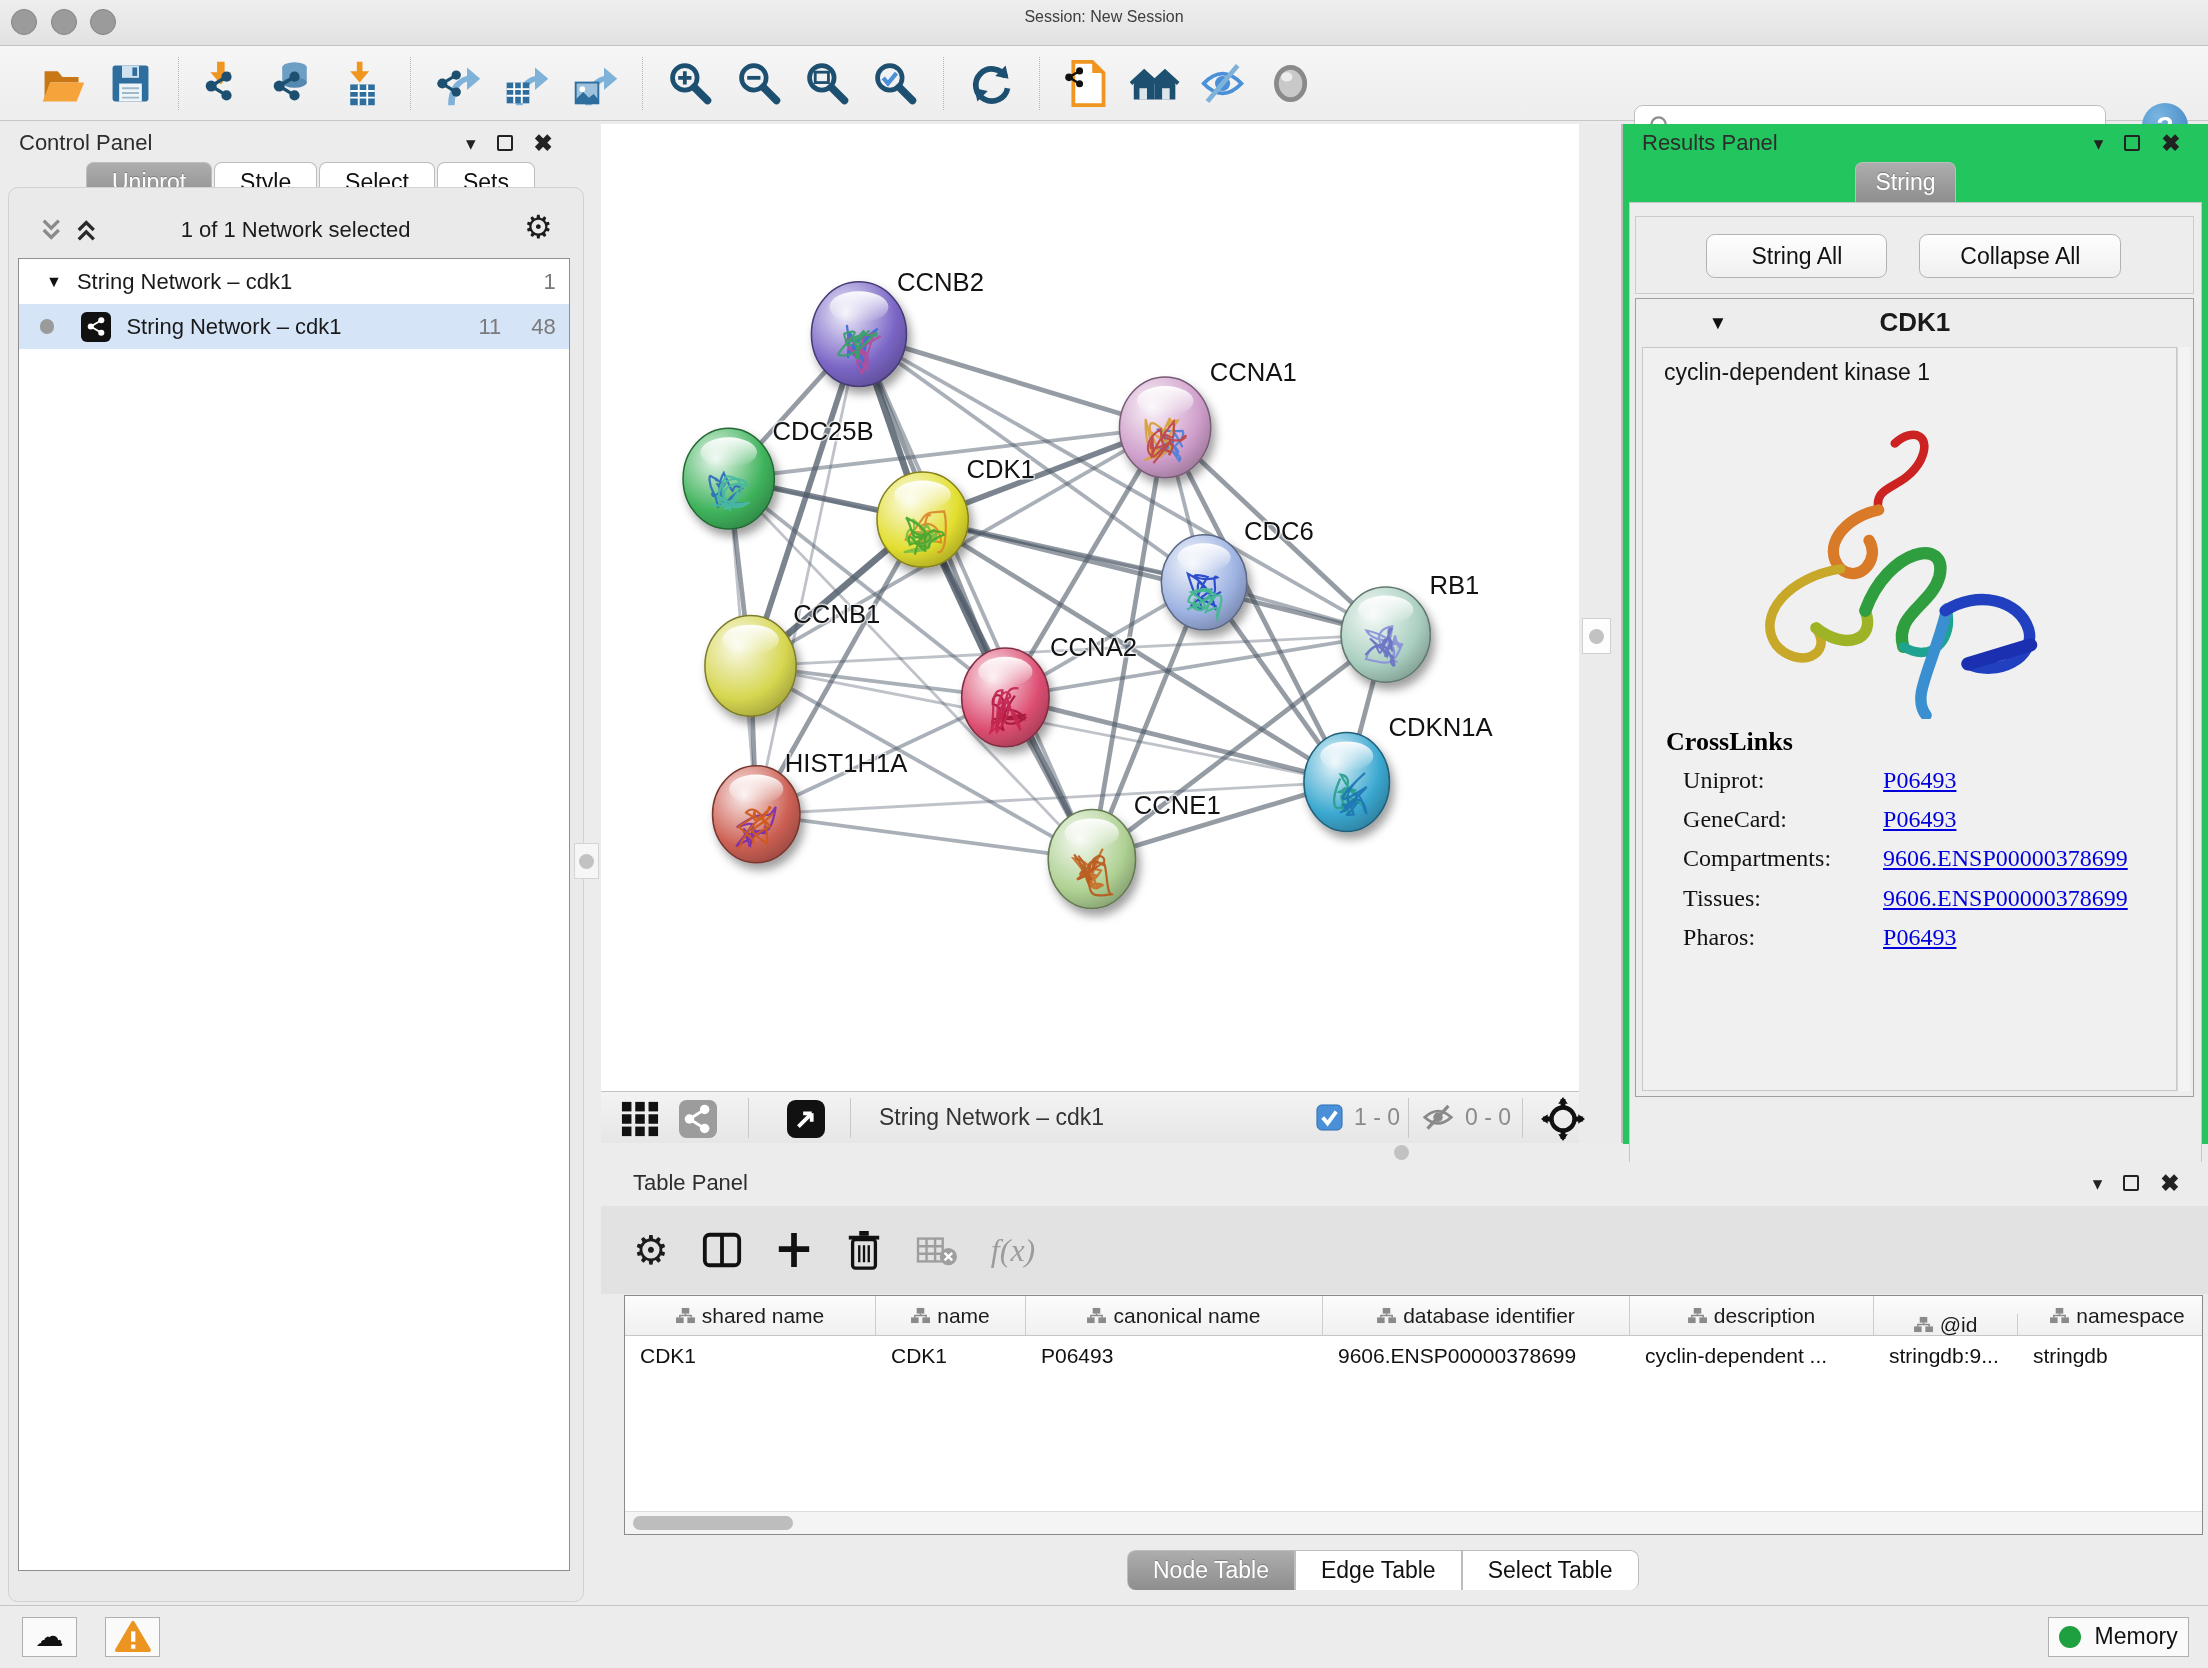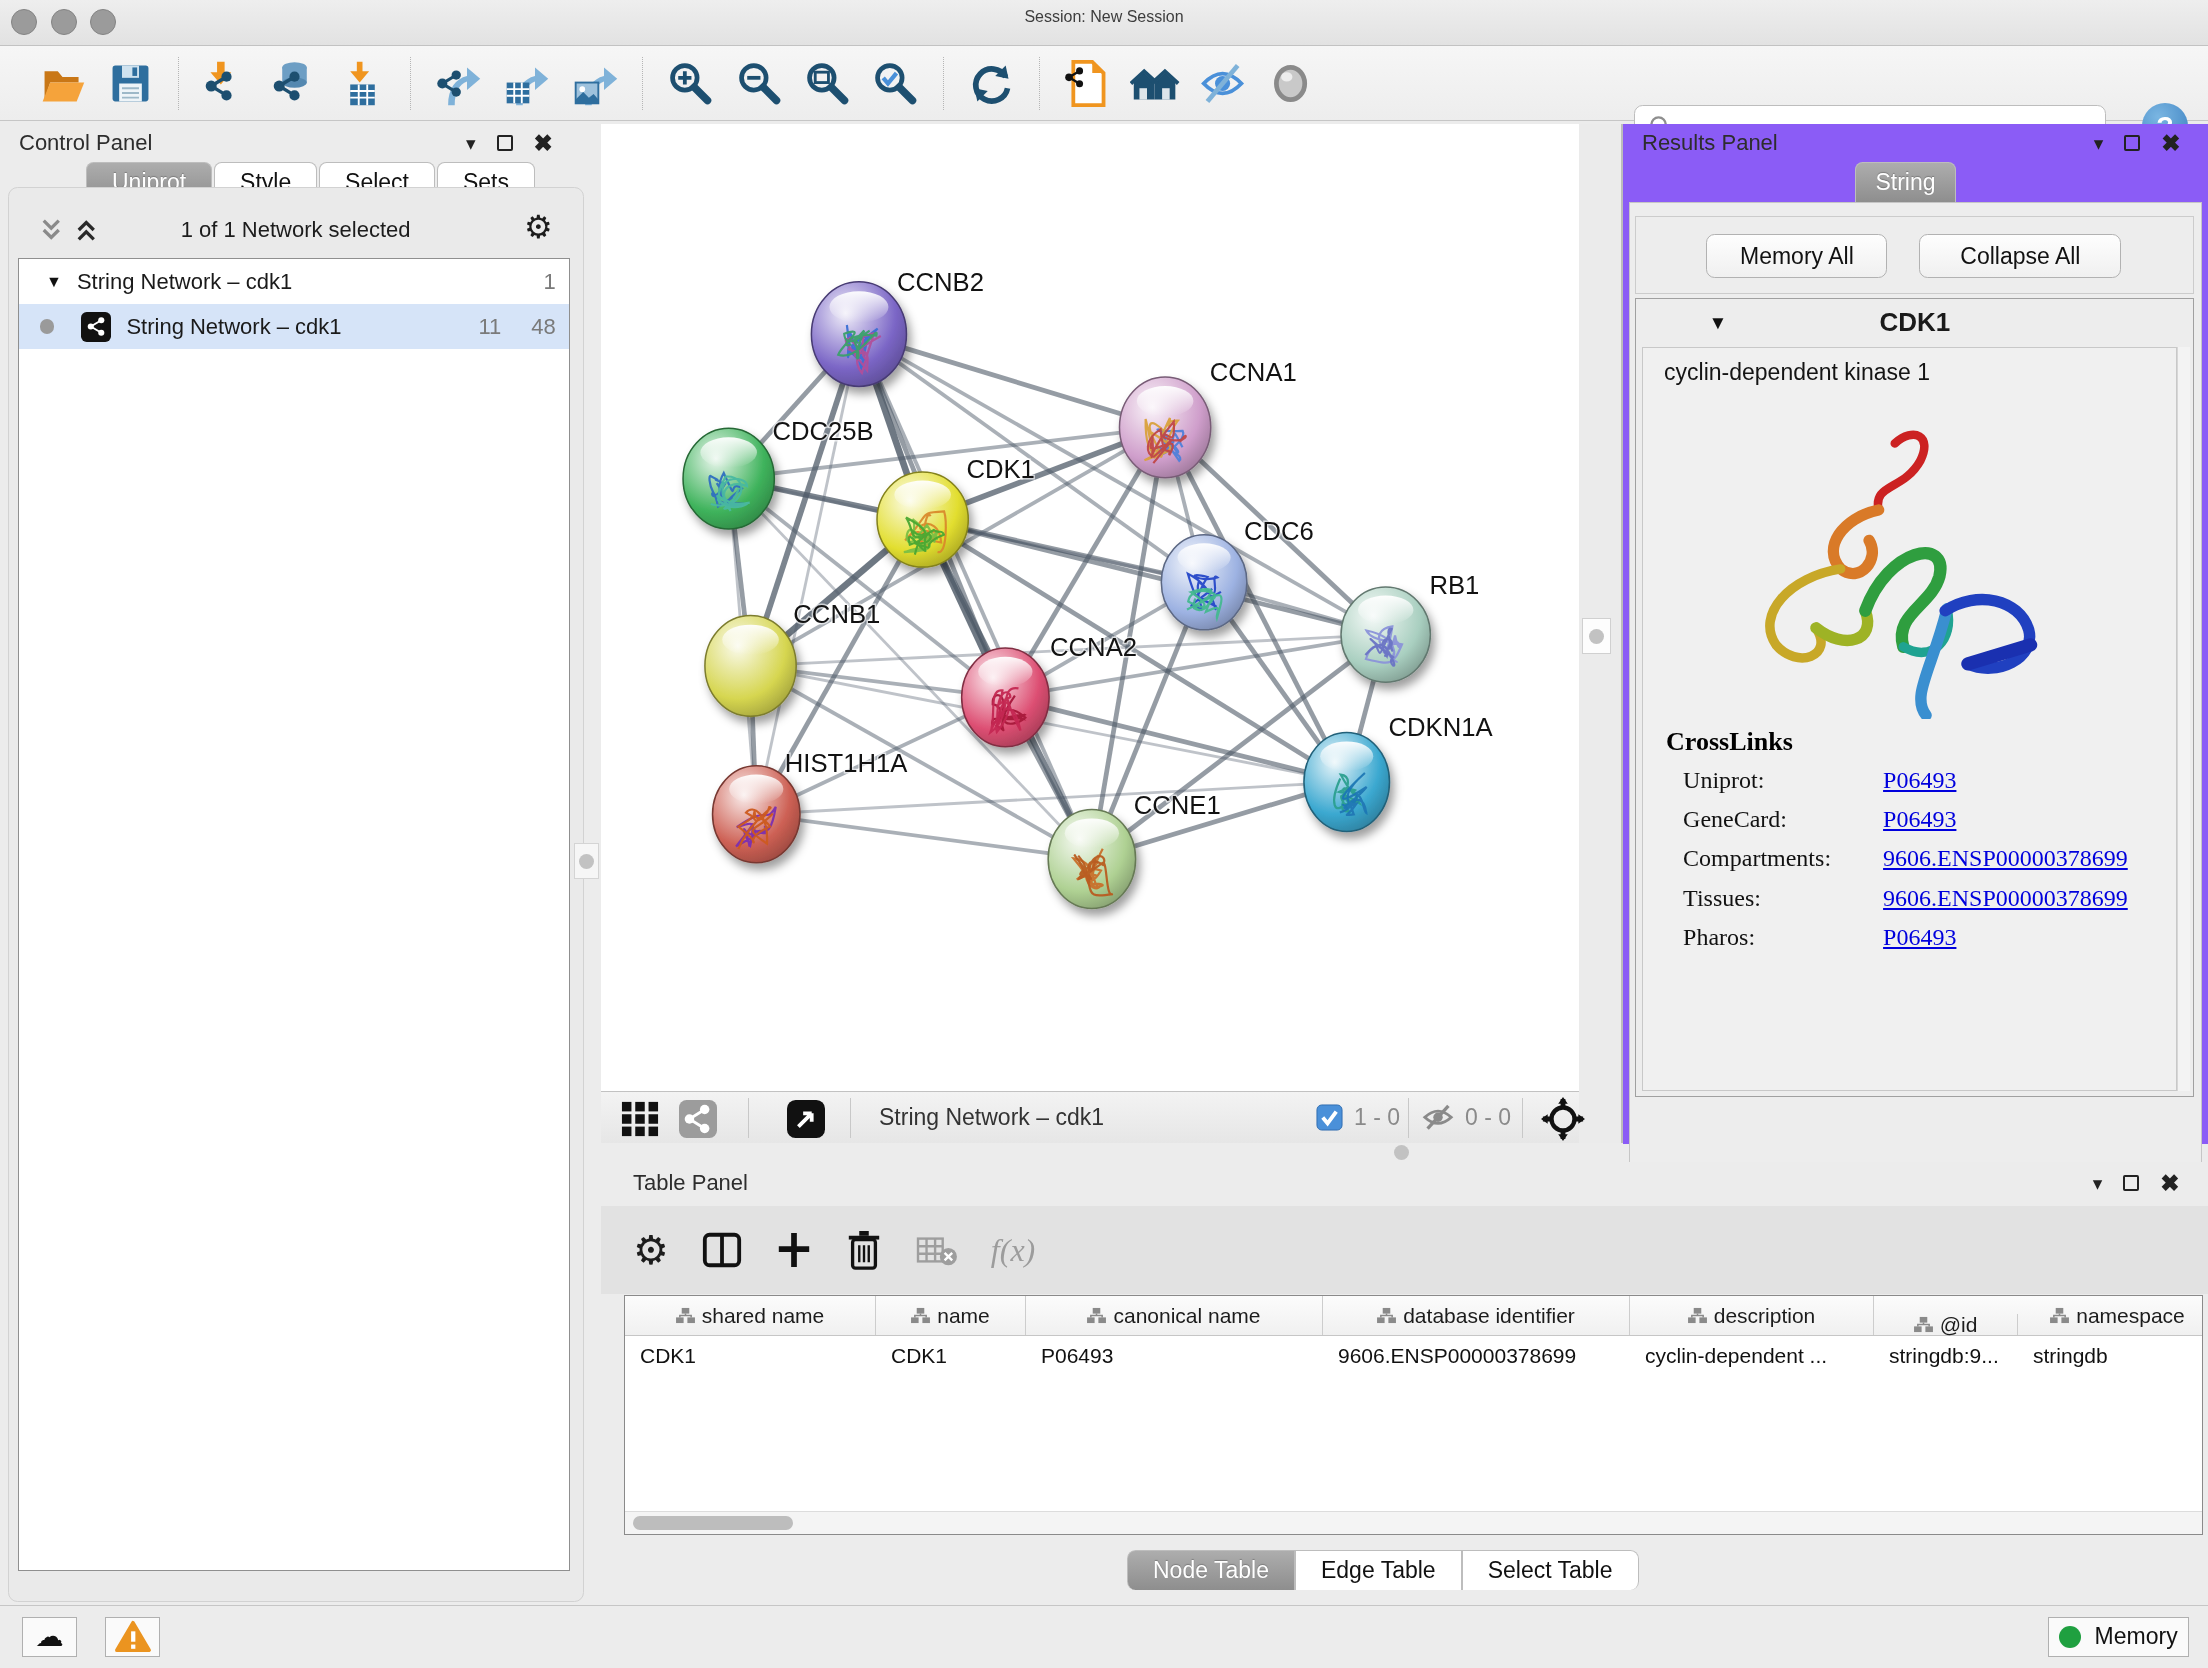--- a/index.html
+++ b/index.html
@@ -73,21 +73,21 @@
   .split-dot { width:15px; height:15px; border-radius:50%; background:#c2c2c2; }
   .net-footer { position:absolute; left:601px; top:1091px; width:978px; height:52px;
     background:linear-gradient(#f3f3f3,#e6e6e6); border-top:1px solid #c2c2c2; }
   .nf-sep { position:absolute; top:5.7px; width:0; height:40px; border-left:1px solid #c8c8c8; }
   .nf-text { position:absolute; top:12.4px; font-size:23px; color:#8a8a8a; }
   .nf-title { position:absolute; top:12.4px; font-size:23px; color:#333; }
   .h-split { position:absolute; left:601px; top:1143px; width:1607px; height:19px; background:#ececec; }
   .h-split .split-dot { position:absolute; left:793px; top:1.9px; }
 
   
-  .results-panel { position:absolute; left:1623px; top:124px; width:586px; height:1020px; background:#8b5cf6; }
+  .results-panel { position:absolute; left:1623px; top:124px; width:586px; height:1020px; background:#22c55e; }
   .rp-header { position:absolute; left:19px; top:0; height:38px; display:flex; align-items:center; }
   .rp-tabrow { position:absolute; left:0; top:38px; width:100%; height:40px; }
   .rp-outer { position:absolute; left:5.7px; top:78px; width:573px; height:1012px; background:#ededed;
     border:1px solid #c6c6c6; }
   .rp-btnbox { position:absolute; left:5.7px; top:13.3px; width:559px; height:78px; border:1px solid #cccccc; }
   .rp-btn { position:absolute; top:17px; height:44px; background:linear-gradient(#fefefe,#f0f0f0);
     border:1px solid #b2b2b2; border-radius:8.6px; font-size:23px; display:flex; align-items:center;
     justify-content:center; color:#111; }
   .cdk-box { position:absolute; left:5.7px; top:95px; width:559px; height:799px; border:1.9px solid #a0a0a0;
     background:#ededed; }
@@ -715,21 +715,21 @@
     <div class="win-ctrls" style="right:28.5px; top:7.6px;">
       <span class="wc-caret">▾</span>
       <span class="wc-box"></span>
       <span class="wc-x">✖</span>
     </div>
     <div class="rp-tabrow">
       <div class="ui-tab selected" style="position:absolute; left:232px; width:101px;">String</div>
     </div>
     <div class="rp-outer">
       <div class="rp-btnbox">
-        <div class="rp-btn" style="left:70px; width:181px;">Memory All</div>
+        <div class="rp-btn" style="left:70px; width:181px;">String All</div>
         <div class="rp-btn" style="left:283px; width:202px;">Collapse All</div>
       </div>
       <div class="cdk-box">
         <div class="cdk-head">
           <span class="cdk-caret">▼</span>
           <div class="cdk-name">CDK1</div>
         </div>
         <div class="cdk-content">
           <div class="cdk-desc">cyclin-dependent kinase 1</div>
           <svg id="protein-svg" style="position:absolute; left:57px; top:67px;" width="380" height="304" viewBox="0 0 400 320">

